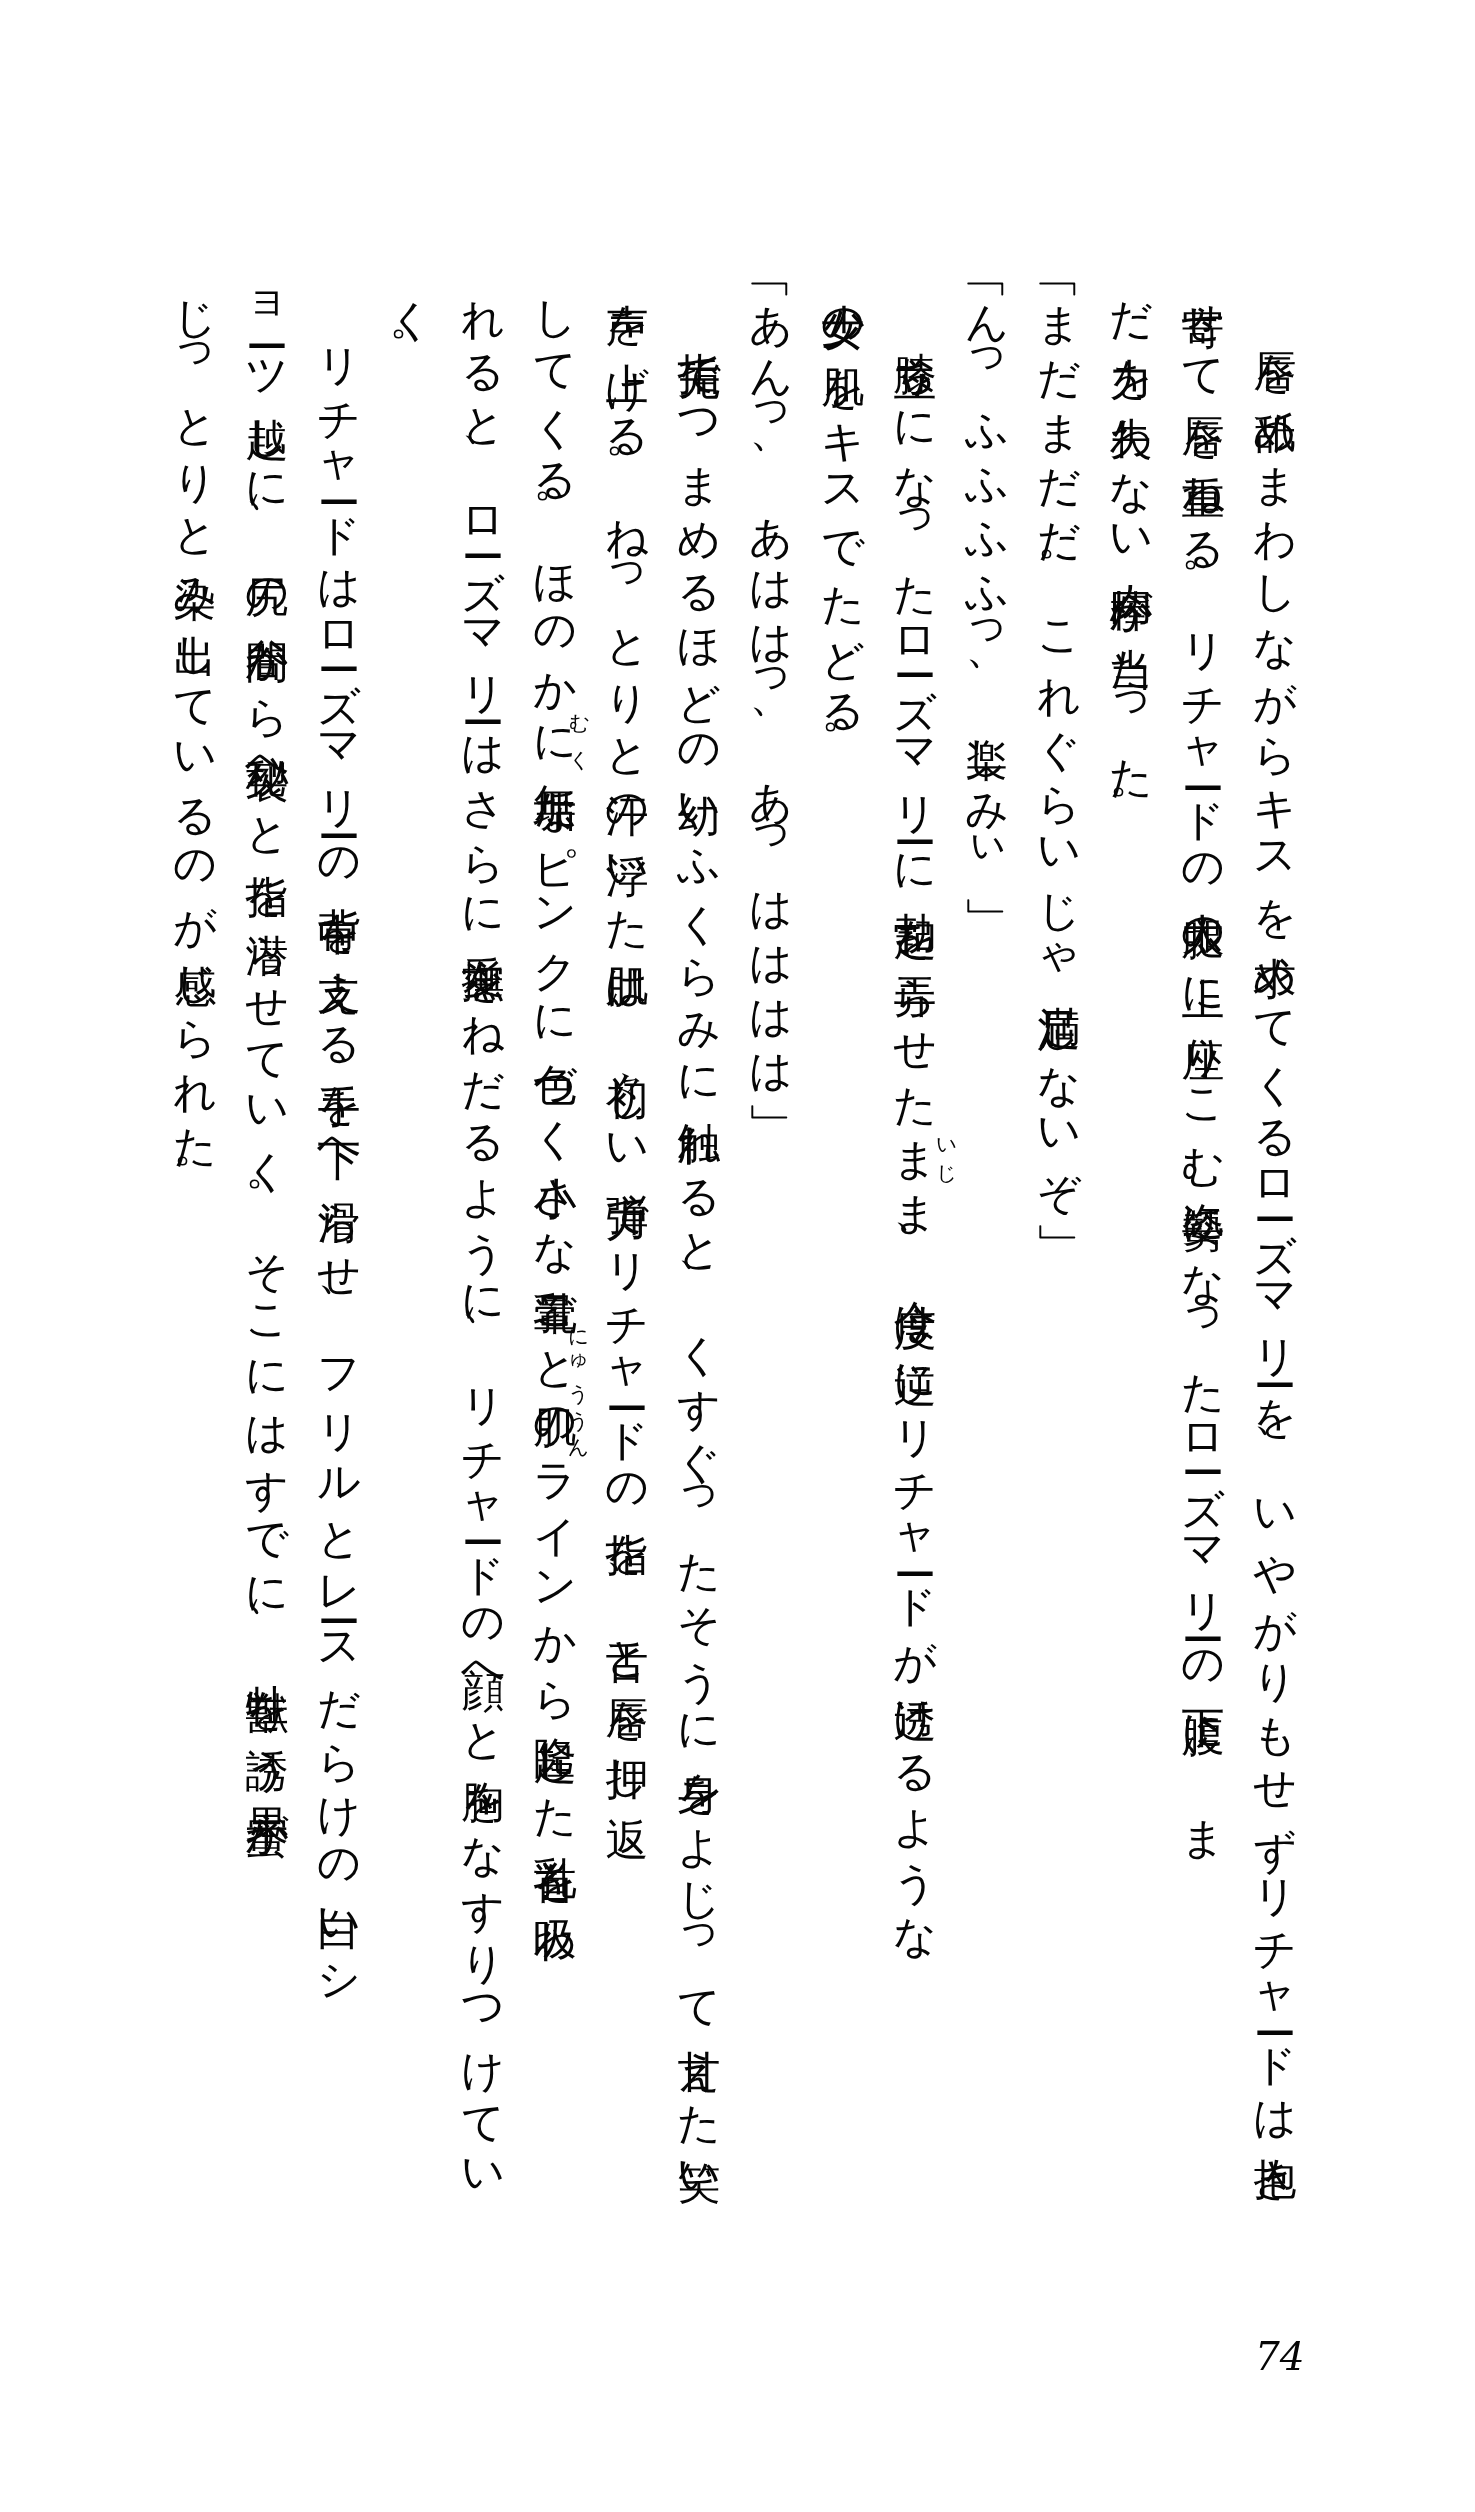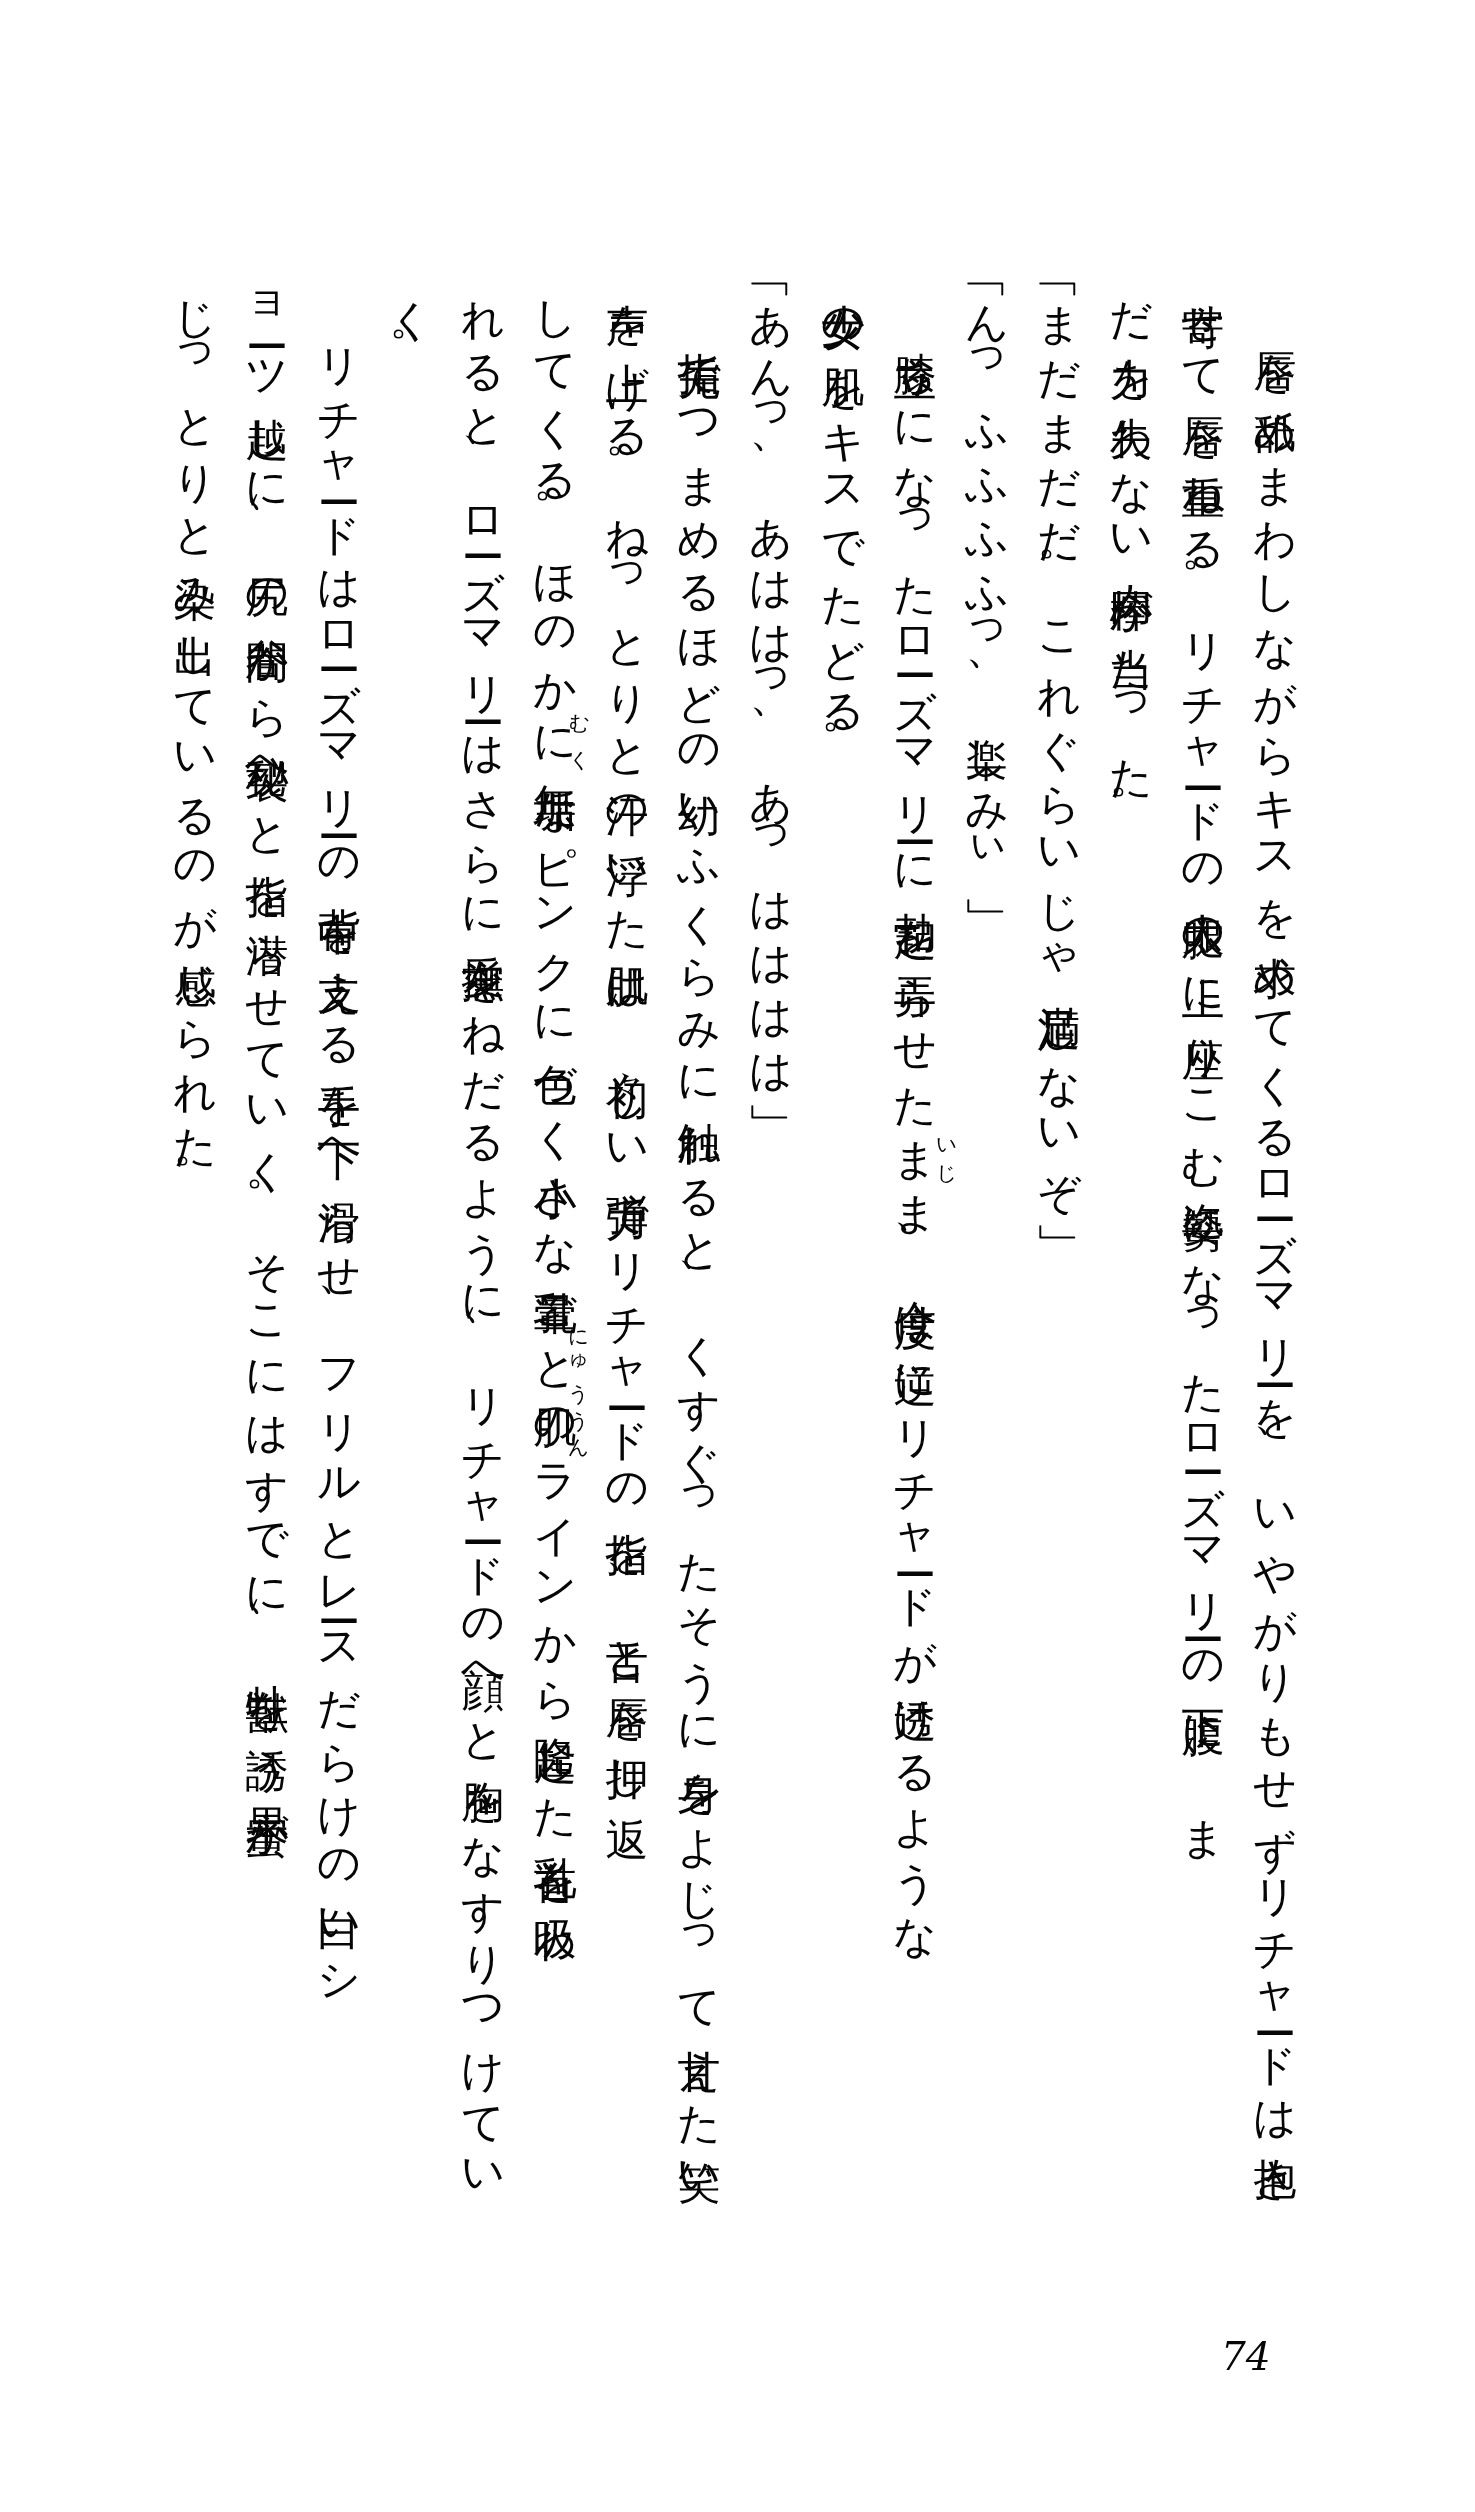--- a/index.html
+++ b/index.html
@@ -46,21 +46,21 @@
     line-height: 20.5px;
     color: var(--ink);
     white-space: nowrap;
     font-family: "Liberation Serif", "DejaVu Serif", serif;
   }
   .furi-0 { left: 936px; top: 1125px; letter-spacing: 1.9px; }
   .furi-1 { left: 569px;  top: 699px;  letter-spacing: 13px; }
   .furi-2 { left: 568px;  top: 1315px; letter-spacing: 3.7px; }
   .page-number {
     position: absolute;
-    left: 1221px;
+    left: 1255px;
     top: 2334px;
     font-family: "DejaVu Serif", "Liberation Serif", serif;
     font-style: italic;
     font-size: 39px;
     color: var(--ink);
   }
 </style>
 </head>
 <body>
 

